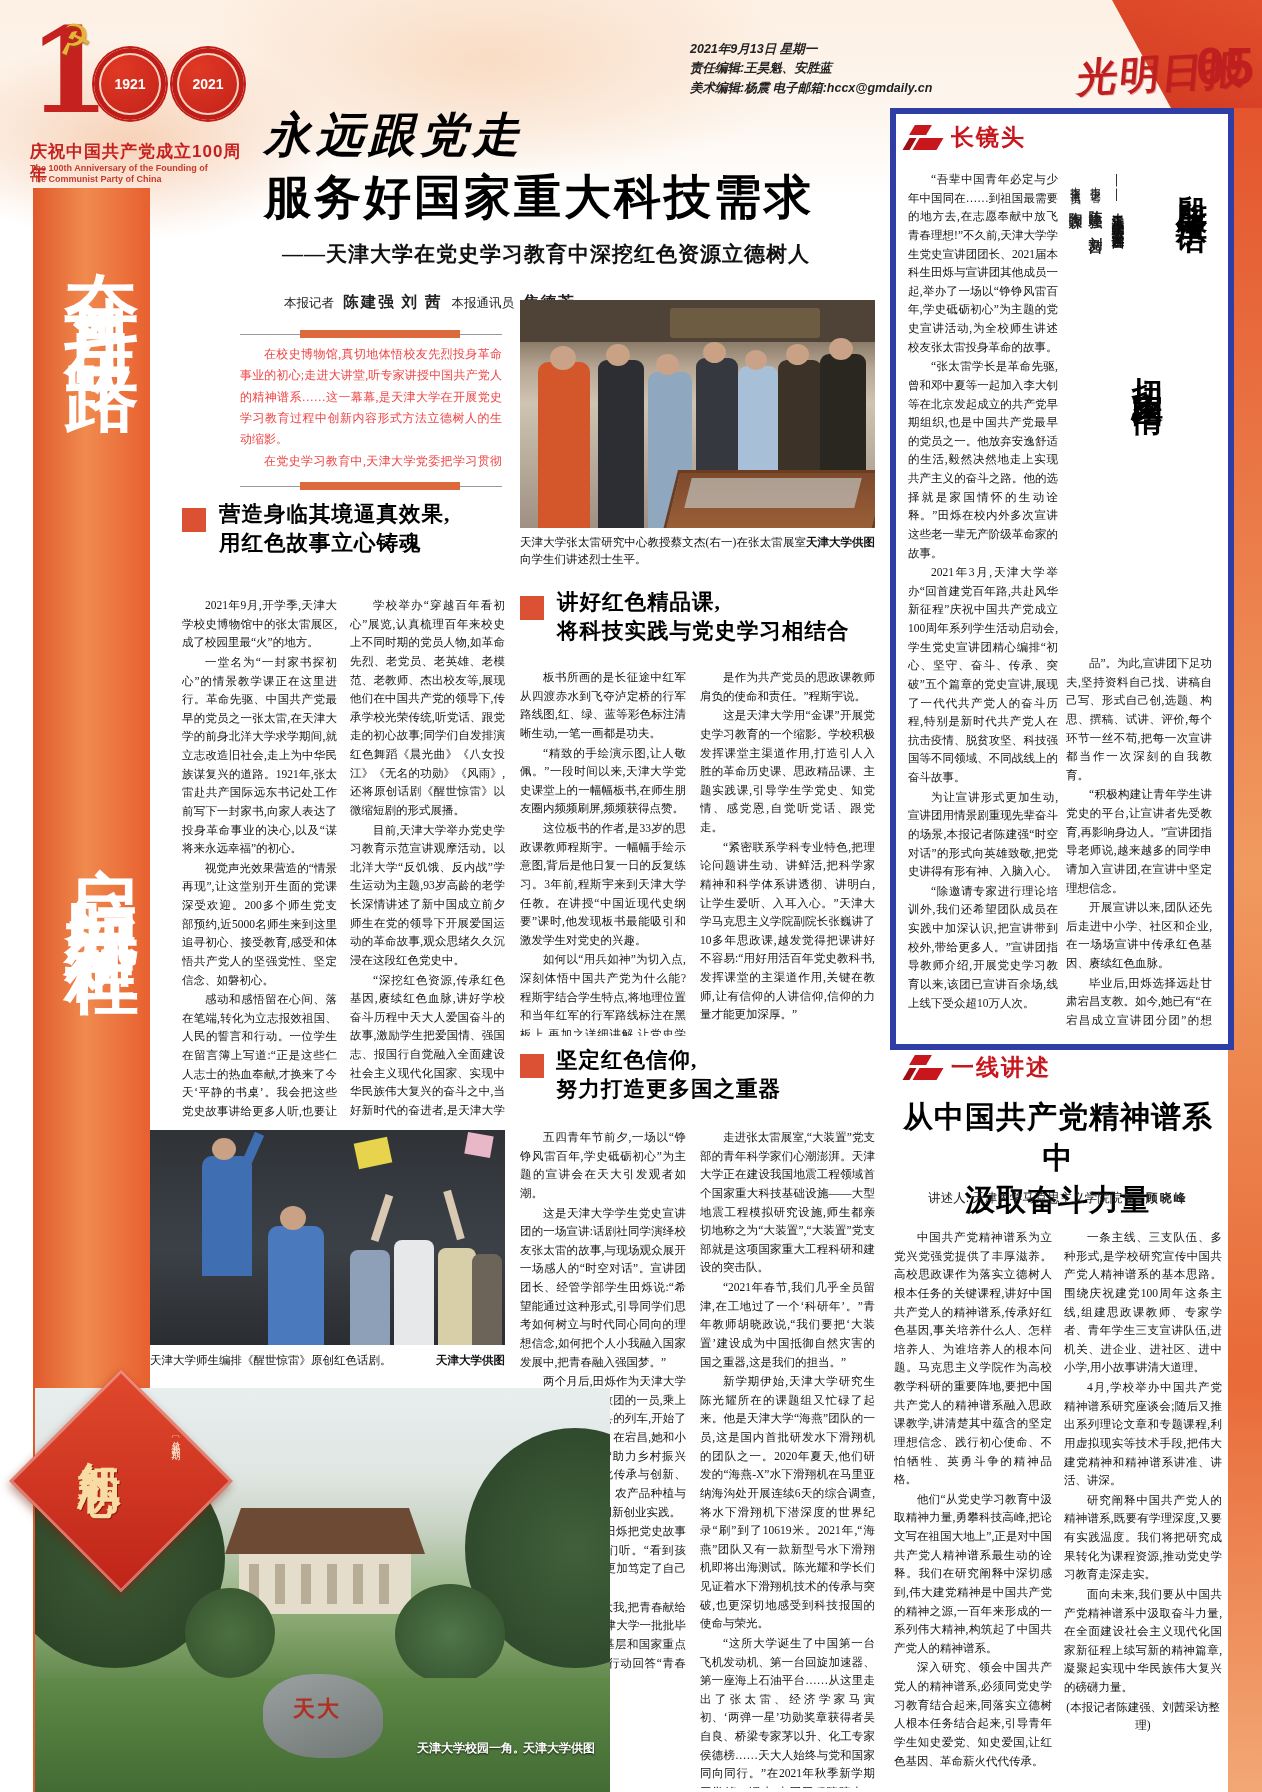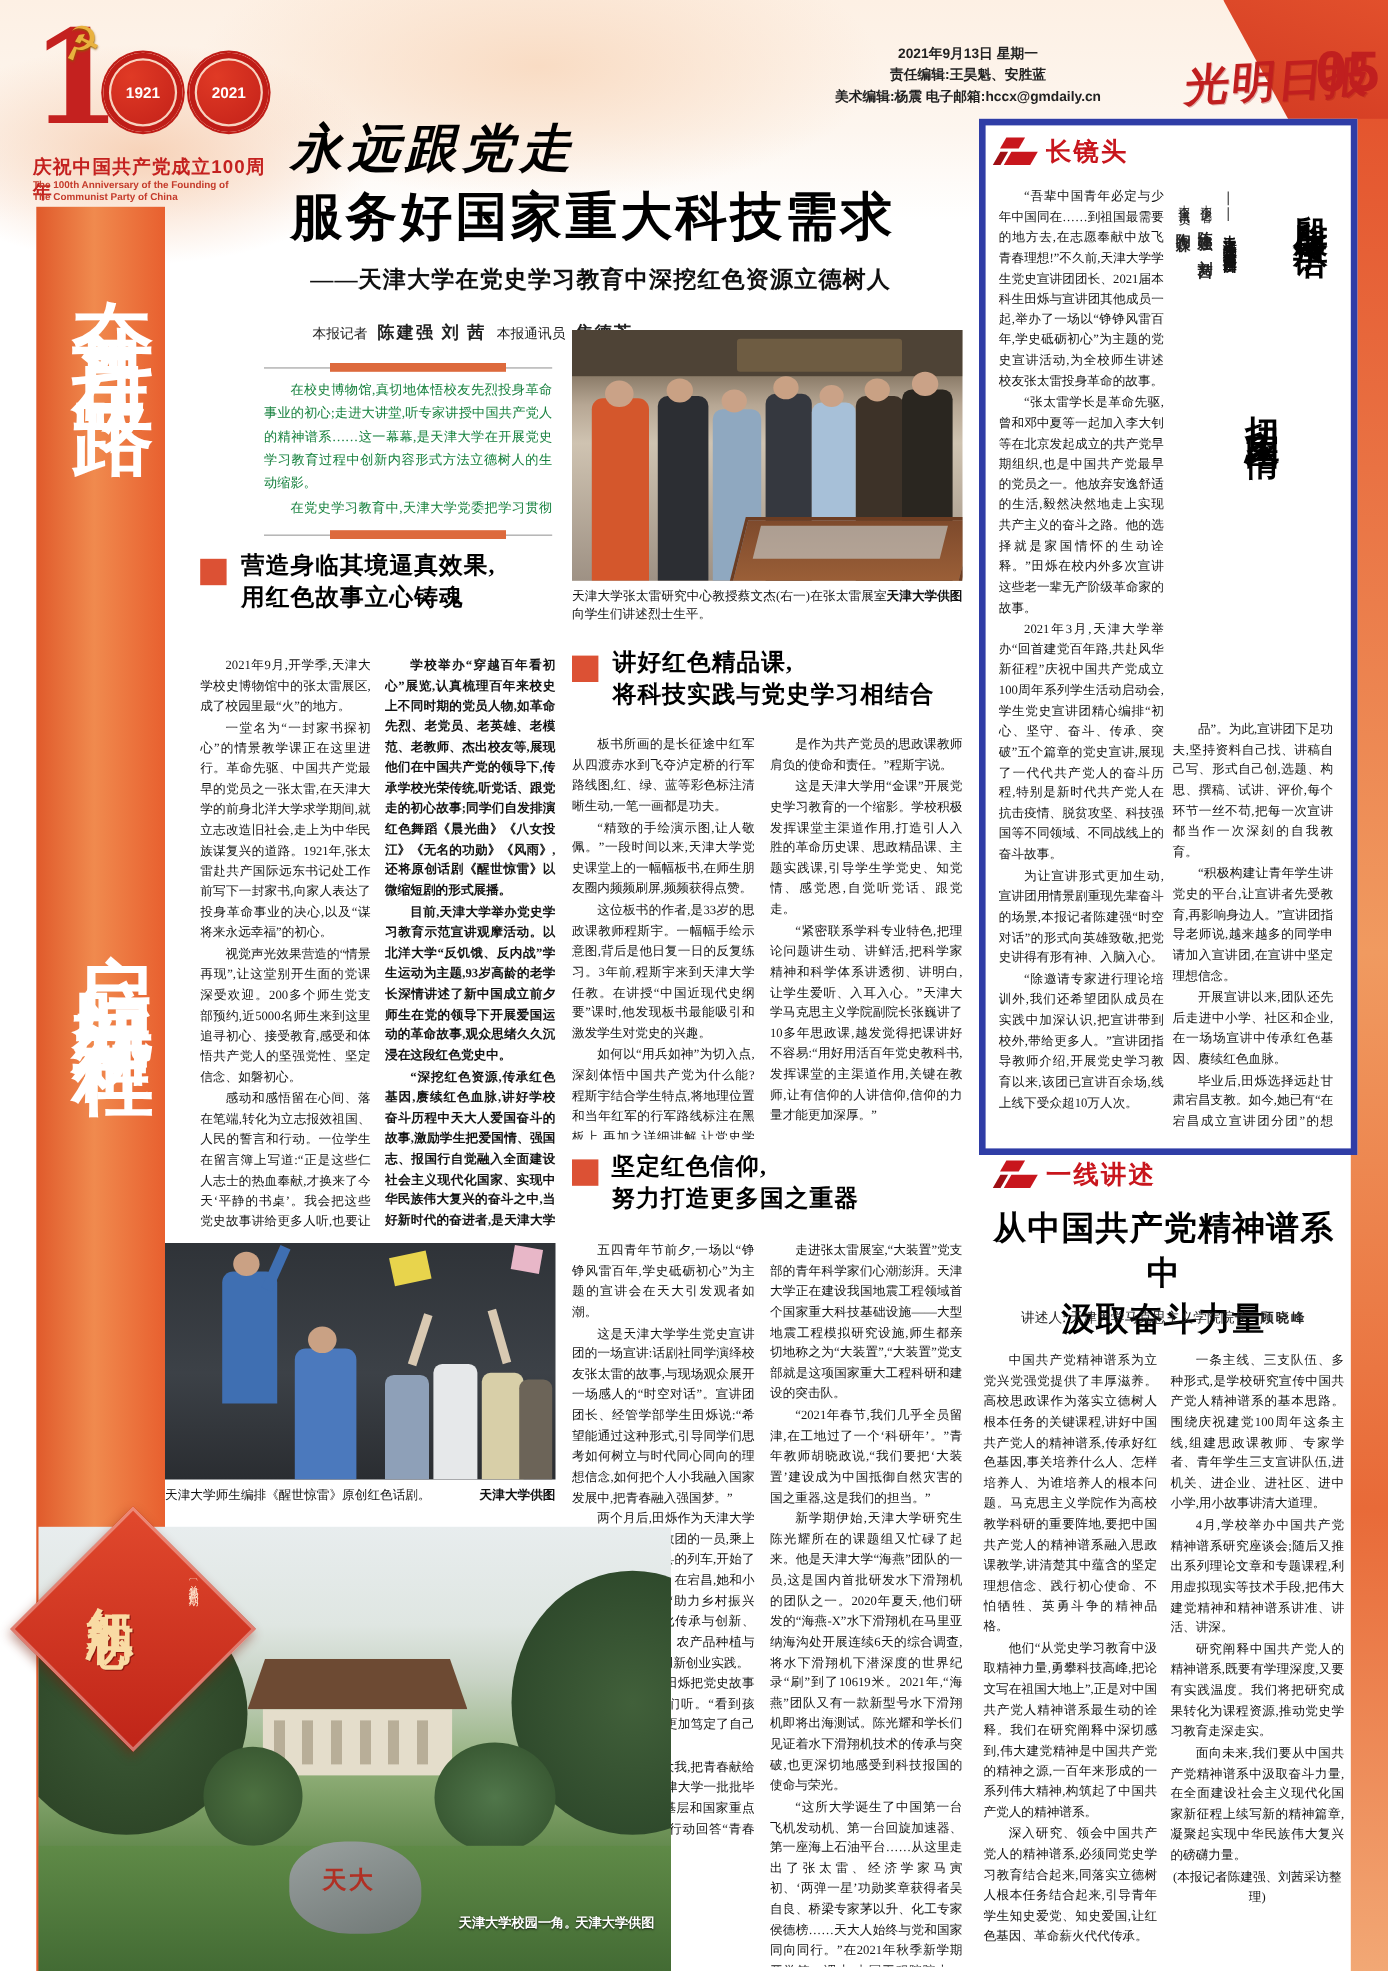--- a/index.html
+++ b/index.html
@@ -45,41 +45,41 @@
   .logo-c1{left:66px;top:22px;}
   .logo-c2{left:144px;top:22px;}
   .logo-circle span{color:#fff;font-size:14px;font-weight:bold;font-family:"Liberation Sans",sans-serif;}
   .hammer{position:absolute;left:28px;top:-10px;font-size:40px;color:#e9b23e;transform:rotate(-12deg);
     text-shadow:0 1px 2px #8f5a00;}
   .slogan-cn{position:absolute;left:30px;top:140px;width:220px;color:#c4211f;font-weight:bold;
     font-size:17px;letter-spacing:1px;font-family:"Liberation Sans",sans-serif;}
   .slogan-en{position:absolute;left:30px;top:163px;width:230px;color:#c43a2a;font-weight:bold;
     font-size:9px;line-height:1.25;font-family:"Liberation Sans",sans-serif;}
   
-  .hdr-lines{position:absolute;left:690px;top:40px;width:380px;text-align:center;
+  .hdr-lines{position:absolute;left:690px;top:40px;width:380px;text-align:left;
     font-size:12.5px;font-weight:bold;line-height:1.55;color:#222;
-    font-family:"Liberation Sans",sans-serif;}
+    font-family:"Liberation Sans",sans-serif;font-style:italic;}
   .masthead{position:absolute;left:1078px;top:46px;color:#c01f1f;font-size:40px;font-weight:bold;
     transform:skewX(-8deg) rotate(-3deg);letter-spacing:2px;font-family:"DejaVu Serif",serif;
     text-shadow:1px 1px 0 rgba(160,20,20,.3);}
   .pagenum{position:absolute;left:1196px;top:36px;color:#c01f1f;font-size:52px;font-weight:bold;
     font-family:"Liberation Sans",sans-serif;}
   
   .h1a{position:absolute;left:264px;top:104px;font-size:47px;font-weight:900;letter-spacing:5px;color:#000;font-style:italic;}
   .h1b{position:absolute;left:264px;top:166px;font-size:47px;font-weight:900;letter-spacing:3px;color:#000;}
   .h1sub{position:absolute;left:282px;top:240px;font-size:21px;font-weight:600;letter-spacing:1px;color:#111;}
   .bylineA{position:absolute;left:284px;top:292px;font-size:12.5px;color:#222;}
   .bylineA b{font-size:15.5px;letter-spacing:2px;padding:0 6px;}
   .rule{position:absolute;height:1px;background:#999;}
   .rule .bar{position:absolute;top:-4px;height:8px;background:#dd6a3d;}
   
   .bodycol{position:absolute;overflow:hidden;font-size:11.5px;line-height:1.62;text-align:justify;color:#141414;}
   .bodycol p{margin:0 0 1px;text-indent:2em;}
   .intro{position:absolute;left:240px;top:344px;width:262px;height:132px;overflow:hidden;
-    font-size:12px;line-height:1.78;text-align:justify;color:#15803d;}
+    font-size:12px;line-height:1.78;text-align:justify;color:#ef4444;}
   .intro p{margin:0;text-indent:2em;}
   
   .sech{position:absolute;display:flex;gap:13px;}
   .bullet{width:24px;height:24px;background:#dc5134;position:relative;flex:0 0 auto;margin-top:8px;}
   .bullet::before{content:"";position:absolute;left:-8px;top:8px;width:24px;height:24px;background:#f0a285;z-index:-1;}
   .sech h3{margin:0;font-size:21.5px;line-height:1.35;color:#000;letter-spacing:1px;}
   
   .photo{position:absolute;overflow:hidden;}
   .photo div{position:absolute;}
   .cap{position:absolute;font-size:11.5px;line-height:1.5;text-align:justify;color:#111;}
@@ -211,21 +211,21 @@
       <span>营造身临其境逼真效果,</span><br>
       <span>用红色故事立心铸魂</span>
     </h3>
   </div>
   <div class="bodycol" style="left:182px;top:596px;width:155px;height:524px;">
       <p>2021年9月,开学季,天津大学校史博物馆中的张太雷展区,成了校园里最“火”的地方。</p>
       <p>一堂名为“一封家书探初心”的情景教学课正在这里进行。革命先驱、中国共产党最早的党员之一张太雷,在天津大学的前身北洋大学求学期间,就立志改造旧社会,走上为中华民族谋复兴的道路。1921年,张太雷赴共产国际远东书记处工作前写下一封家书,向家人表达了投身革命事业的决心,以及“谋将来永远幸福”的初心。</p>
       <p>视觉声光效果营造的“情景再现”,让这堂别开生面的党课深受欢迎。200多个师生党支部预约,近5000名师生来到这里追寻初心、接受教育,感受和体悟共产党人的坚强党性、坚定信念、如磐初心。</p>
       <p>感动和感悟留在心间、落在笔端,转化为立志报效祖国、人民的誓言和行动。一位学生在留言簿上写道:“正是这些仁人志士的热血奉献,才换来了今天‘平静的书桌’。我会把这些党史故事讲给更多人听,也要让青春之花在祖国和人民最需要的地方绽放。”</p>
     </div>
-  <div class="bodycol" style="left:350px;top:596px;width:155px;height:524px;font-weight:bold;">
+  <div class="bodycol" style="left:350px;top:596px;width:155px;height:524px;">
       <p>学校举办“穿越百年看初心”展览,认真梳理百年来校史上不同时期的党员人物,如革命先烈、老党员、老英雄、老模范、老教师、杰出校友等,展现他们在中国共产党的领导下,传承学校光荣传统,听党话、跟党走的初心故事;同学们自发排演红色舞蹈《晨光曲》《八女投江》《无名的功勋》《风雨》,还将原创话剧《醒世惊雷》以微缩短剧的形式展播。</p>
       <p>目前,天津大学举办党史学习教育示范宣讲观摩活动。以北洋大学“反饥饿、反内战”学生运动为主题,93岁高龄的老学长深情讲述了新中国成立前夕师生在党的领导下开展爱国运动的革命故事,观众思绪久久沉浸在这段红色党史中。</p>
       <p>“深挖红色资源,传承红色基因,赓续红色血脉,讲好学校奋斗历程中天大人爱国奋斗的故事,激励学生把爱国情、强国志、报国行自觉融入全面建设社会主义现代化国家、实现中华民族伟大复兴的奋斗之中,当好新时代的奋进者,是天津大学一直以来努力的方向。”天津大学党委副书记雷鸣说。</p>
     </div>
 
   <div class="photo ph2" style="left:150px;top:1130px;width:355px;height:215px;">
     <div style="left:52px;top:26px;width:50px;height:120px;background:#3f6fb2;border-radius:10px 10px 0 0;"></div>
     <div style="left:62px;top:8px;width:24px;height:22px;background:#caa184;border-radius:50%;"></div>
     <div style="left:96px;top:2px;width:10px;height:42px;background:#3f6fb2;transform:rotate(24deg);"></div>
     <div style="left:118px;top:96px;width:56px;height:119px;background:#4b79bd;border-radius:10px 10px 0 0;"></div>

